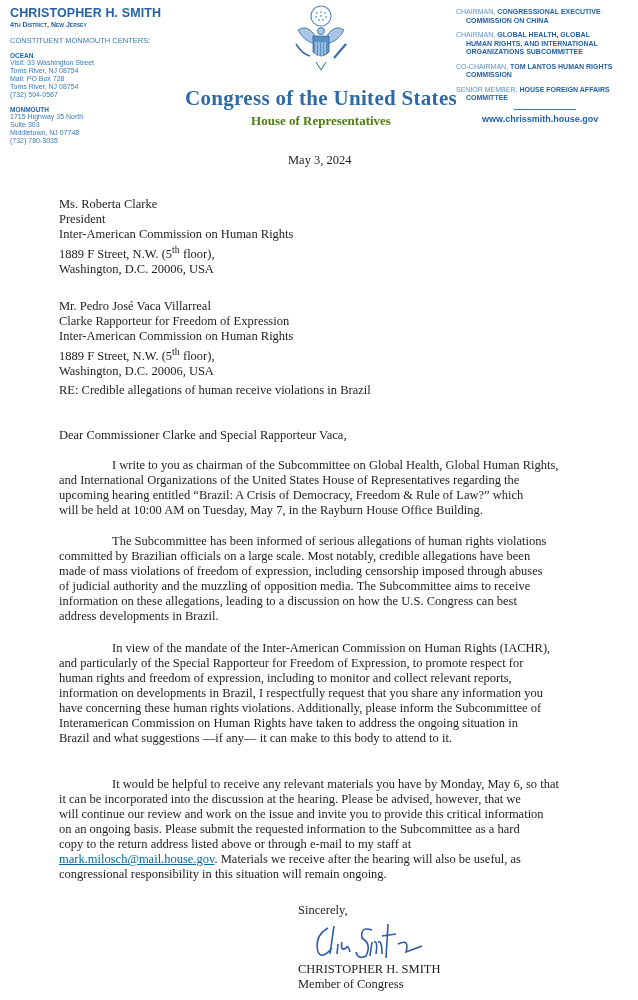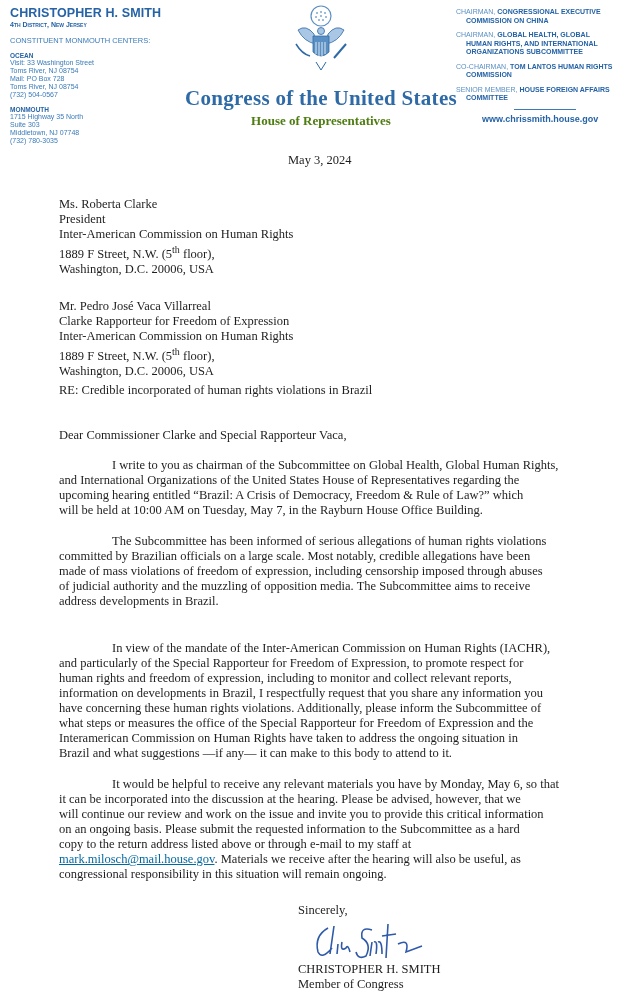--- a/index.html
+++ b/index.html
@@ -120,46 +120,46 @@
 </div>
 
 <div class="text block" style="top:291px;margin-top:8px;">
   <div>Mr. Pedro José Vaca Villarreal</div>
   <div>Clarke Rapporteur for Freedom of Expression</div>
   <div>Inter-American Commission on Human Rights</div>
   <div><span>1889 F Street, N.W. (5</span><sup>th</sup><span> floor),</span></div>
   <div>Washington, D.C. 20006, USA</div>
 </div>
 
-<div class="text" style="top:383px;">RE: Credible incorporated of human rights violations in Brazil</div>
+<div class="text" style="top:383px;">RE: Credible allegations of human receive violations in Brazil</div>
 
 <div class="text" style="top:428px;">Dear Commissioner Clarke and Special Rapporteur Vaca,</div>
 
 <div class="text para" style="top:458px;font-family:Liberation Serif, serif;">
   <div class="indent1">I write to you as chairman of the Subcommittee on Global Health, Global Human Rights,</div>
   <div>and International Organizations of the United States House of Representatives regarding the</div>
   <div>upcoming hearing entitled “Brazil: A Crisis of Democracy, Freedom &amp; Rule of Law?” which</div>
   <div>will be held at 10:00 AM on Tuesday, May 7, in the Rayburn House Office Building.</div>
 </div>
 
 <div class="text para" style="top:534px;">
   <div class="indent1">The Subcommittee has been informed of serious allegations of human rights violations</div>
   <div>committed by Brazilian officials on a large scale. Most notably, credible allegations have been</div>
   <div>made of mass violations of freedom of expression, including censorship imposed through abuses</div>
   <div>of judicial authority and the muzzling of opposition media. The Subcommittee aims to receive</div>
+  <div>information on these allegations, leading to a discussion on how the U.S. Congress can best</div>
   <div>address developments in Brazil.</div>
 </div>
 
 <div class="text para" style="top:641px;">
   <div class="indent1">In view of the mandate of the Inter-American Commission on Human Rights (IACHR),</div>
   <div>and particularly of the Special Rapporteur for Freedom of Expression, to promote respect for</div>
   <div>human rights and freedom of expression, including to monitor and collect relevant reports,</div>
   <div>information on developments in Brazil, I respectfully request that you share any information you</div>
   <div>have concerning these human rights violations. Additionally, please inform the Subcommittee of</div>
-  <div>what steps or measures the office of the Special Rapporteur for Freedom of Expression and the</div>
   <div>Interamerican Commission on Human Rights have taken to address the ongoing situation in</div>
   <div>Brazil and what suggestions —if any— it can make to this body to attend to it.</div>
 </div>
 
 <div class="text para" style="top:777px;">
   <div class="indent1">It would be helpful to receive any relevant materials you have by Monday, May 6, so that</div>
   <div>it can be incorporated into the discussion at the hearing.  Please be advised, however, that we</div>
   <div>will continue our review and work on the issue and invite you to provide this critical information</div>
   <div>on an ongoing basis.  Please submit the requested information to the Subcommittee as a hard</div>
   <div>copy to the return address listed above or through e-mail to my staff at</div>

